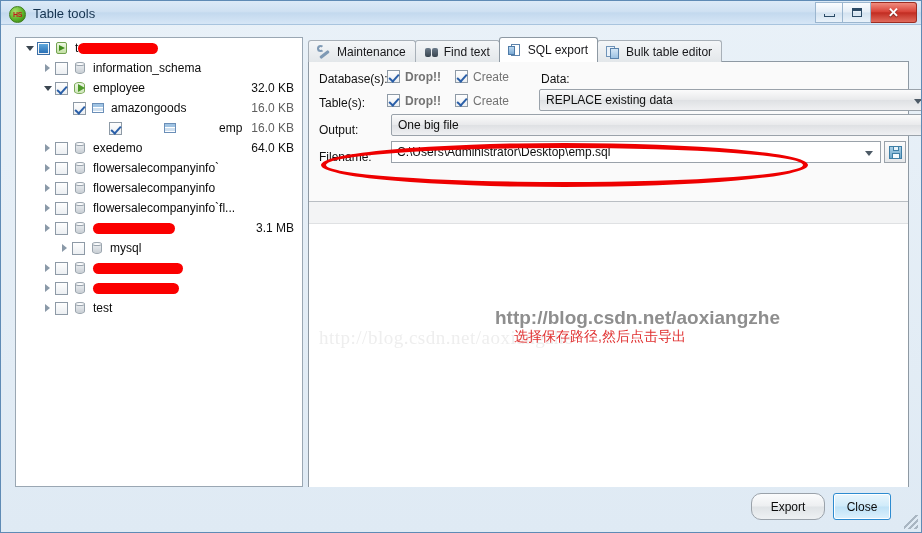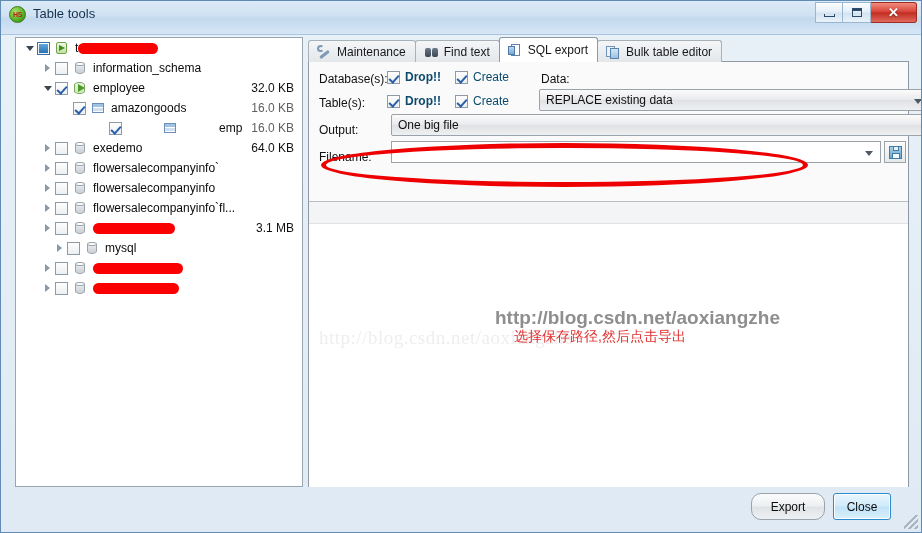--- a/index.html
+++ b/index.html
@@ -20,21 +20,21 @@
     background: linear-gradient(to bottom, #e9f1f8 0%, #dfeaf4 100%);
     border: 1px solid #5f8bb5;
     box-sizing: border-box;
   }
 
   
   .titlebar {
     position: absolute;
     left: 0; top: 0;
     width: 100%;
-    height: 34px;
+    height: 24px;
     background: linear-gradient(to bottom, #dceaf7 0%, #cfe1f2 45%, #c3d9ee 52%, #d6e6f6 100%);
     border-bottom: 1px solid #a8c4de;
     box-sizing: border-box;
   }
   .title-icon {
     position: absolute;
     left: 8px; top: 5px;
     width: 17px; height: 17px;
     border-radius: 50%;
     background: radial-gradient(circle at 35% 30%, #a8e06a 0%, #5cb32a 55%, #2f7a12 100%);
@@ -404,23 +404,22 @@
   }
   .flabel {
     position: absolute;
     font-size: 12px;
     color: #101010;
     white-space: nowrap;
   }
   .fcheck {
     position: absolute;
     display: flex;
-    align-items: center;
     font-size: 12px;
-    color: #0c4a6e;
+    color: #737373;
     white-space: nowrap;
   }
   .fcheck .cbox { margin-right: 5px; }
   .fcheck.bold { font-weight: bold; }
 
   .combo {
     position: absolute;
     height: 22px;
     background: linear-gradient(to bottom, #fbfbfb 0%, #e9eaec 48%, #dfe1e4 52%, #eff0f2 100%);
     border: 1px solid #9aa2aa;
@@ -681,21 +680,21 @@
         <div class="tree-row" style="padding-left: 24px;">
           <span class="expander">
             <span class="tri"></span>
           </span>
           <span class="cbox"></span>
           <span class="ico ico-db"></span>
           <span class="node-label"></span>
           <span class="redacted" style="width: 82px;"></span>
           <span class="node-size">3.1 MB</span>
         </div>
-        <div class="tree-row" style="padding-left: 36px;">
+        <div class="tree-row" style="padding-left: 16px; margin-left: 25px;">
           <span class="expander">
             <span class="tri"></span>
           </span>
           <span class="cbox"></span>
           <span class="ico ico-db"></span>
           <span class="node-label">mysql</span>
         </div>
         <div class="tree-row" style="padding-left: 24px;">
           <span class="expander">
             <span class="tri"></span>
@@ -706,20 +705,28 @@
           <span class="redacted" style="width: 90px;"></span>
         </div>
         <div class="tree-row" style="padding-left: 24px;">
           <span class="expander">
             <span class="tri"></span>
           </span>
           <span class="cbox"></span>
           <span class="ico ico-db"></span>
           <span class="node-label"></span>
           <span class="redacted" style="width: 86px;"></span>
+        </div>
+        <div class="tree-row" style="padding-left: 24px;">
+          <span class="expander">
+            <span class="tri"></span>
+          </span>
+          <span class="cbox"></span>
+          <span class="ico ico-db"></span>
+          <span class="node-label">test</span>
         </div>
       </div>
   </div>
 
   <div class="right-panel">
 
     <div class="tabstrip" id="tabstrip">
         <div class="tab">
           <span class="ticon ic-wrench"></span>
           <span>Maintenance</span>
@@ -769,20 +776,21 @@
           <span>REPLACE existing data</span>
           <span class="arrow"></span>
         </div>
 
         <div class="combo" style="left:82px; top:52px; width:560px;">
           <span>One big file</span>
           <span class="arrow"></span>
         </div>
 
         <div class="textcombo" style="left:82px; top:79px; width:490px;">
+          <span>C:\Users\Administrator\Desktop\emp.sql</span>
           <span class="arrow"></span>
         </div>
 
         <div class="savebtn" style="left:575px; top:79px;">
           <span class="floppy"></span>
         </div>
 
       </div>
 
       <div class="content-area">

